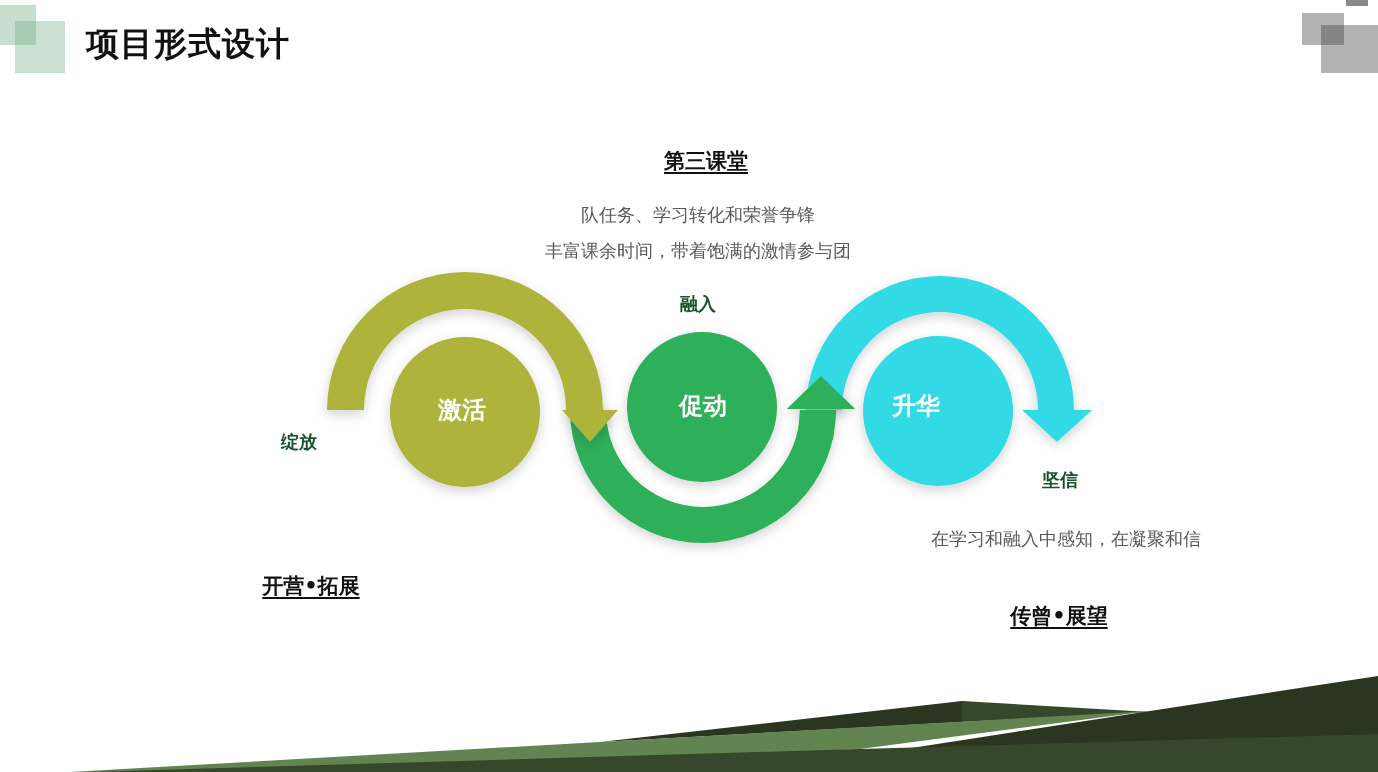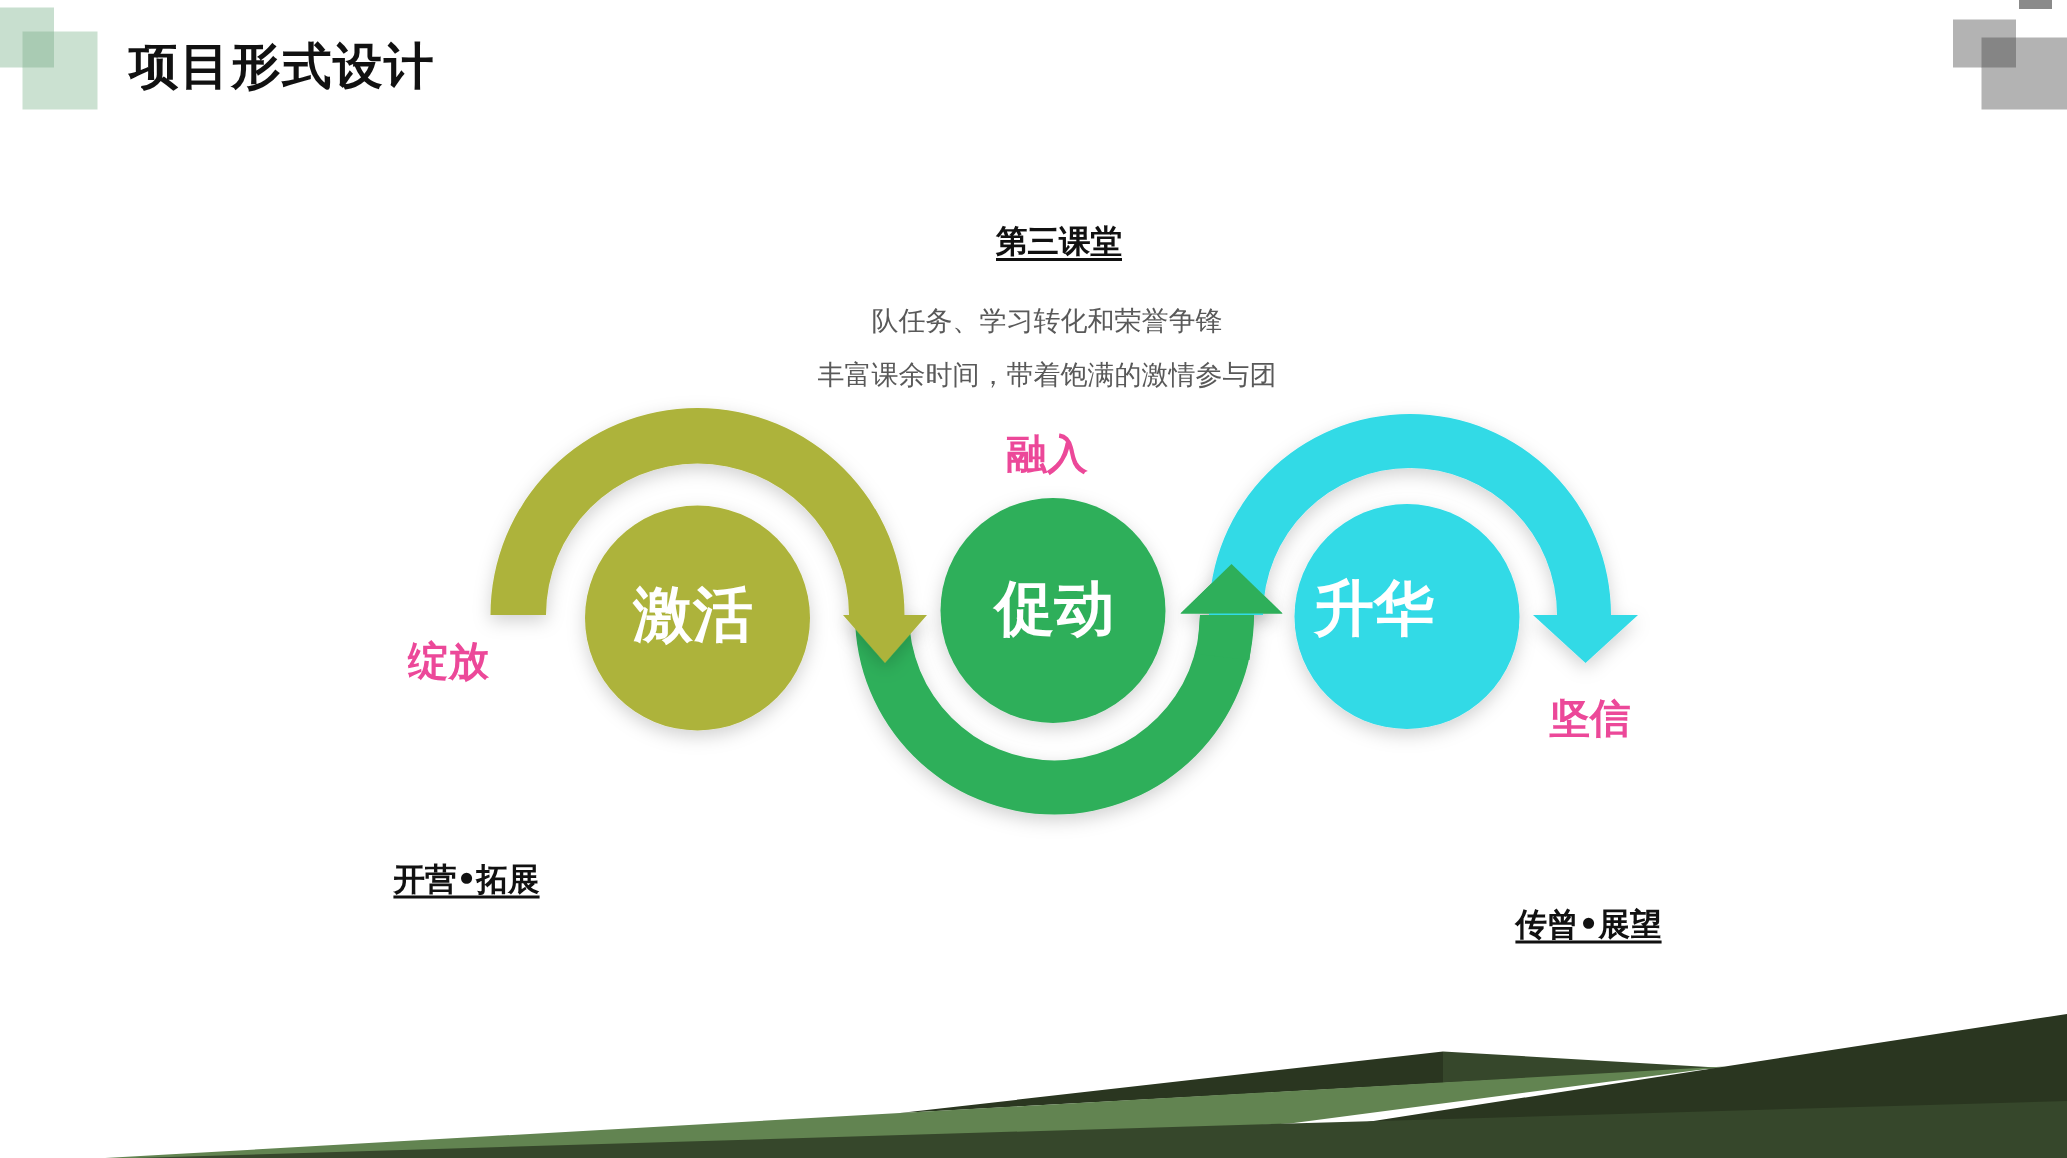--- a/index.html
+++ b/index.html
@@ -9,25 +9,25 @@
     font-family: "DejaVu Sans", "Liberation Sans", sans-serif;
   }
   .deco-sq { position: absolute; }
   .page-title {
     position: absolute; left: 86px; top: 22px;
     font-size: 33px; font-weight: bold; color: #111111; letter-spacing: 1px;
     line-height: 44px;
   }
   .diagram { position: absolute; left: 0; top: 0; width: 1378px; height: 772px; }
   .stage-label {
-    position: absolute; font-size: 27px; font-weight: bold; color: #ec4899;
+    position: absolute; font-size: 18px; font-weight: bold; color: #14532d;
     text-align: center; width: 140px; line-height: 36px;
   }
   .circle-label {
-    position: absolute; font-size: 40px; font-weight: bold; color: #ffffff;
+    position: absolute; font-size: 24px; font-weight: bold; color: #ffffff;
     text-align: center; width: 150px; line-height: 40px;
   }
   .heading {
     position: absolute; font-size: 21px; font-weight: bold; color: #111111;
     text-decoration: underline; text-underline-offset: 4px; text-decoration-thickness: 2px;
     text-align: center; width: 240px; line-height: 30px;
   }
   .desc {
     position: absolute; font-size: 18px; color: #595959; text-align: center;
     line-height: 36px; width: 360px;
@@ -90,20 +90,21 @@
 </div>
 <div class="heading" style="left:191px;top:571px;">开营•拓展</div>
 
 <div class="heading" style="left:586px;top:146px;">第三课堂</div>
 <div class="desc" style="left:498px;top:197px;width:400px;">
   <div>队任务、学习转化和荣誉争锋</div>
   <div>丰富课余时间，带着饱满的激情参与团</div>
 </div>
 
 <div class="desc" style="left:886px;top:521px;">
+  <div>在学习和融入中感知，在凝聚和信</div>
 </div>
 <div class="heading" style="left:939px;top:601px;">传曾•展望</div>
 
 <svg class="footer-svg" width="1378" height="772" viewBox="0 0 1378 772">
 
   <polygon points="600,742 962,701 962,722" fill="#2a3620"></polygon>
   <polygon points="962,701 1150,712 962,722" fill="#36472b"></polygon>
 
   <polygon points="70,772 600,742 1150,711 860,749 400,772" fill="#628451"></polygon>
 

